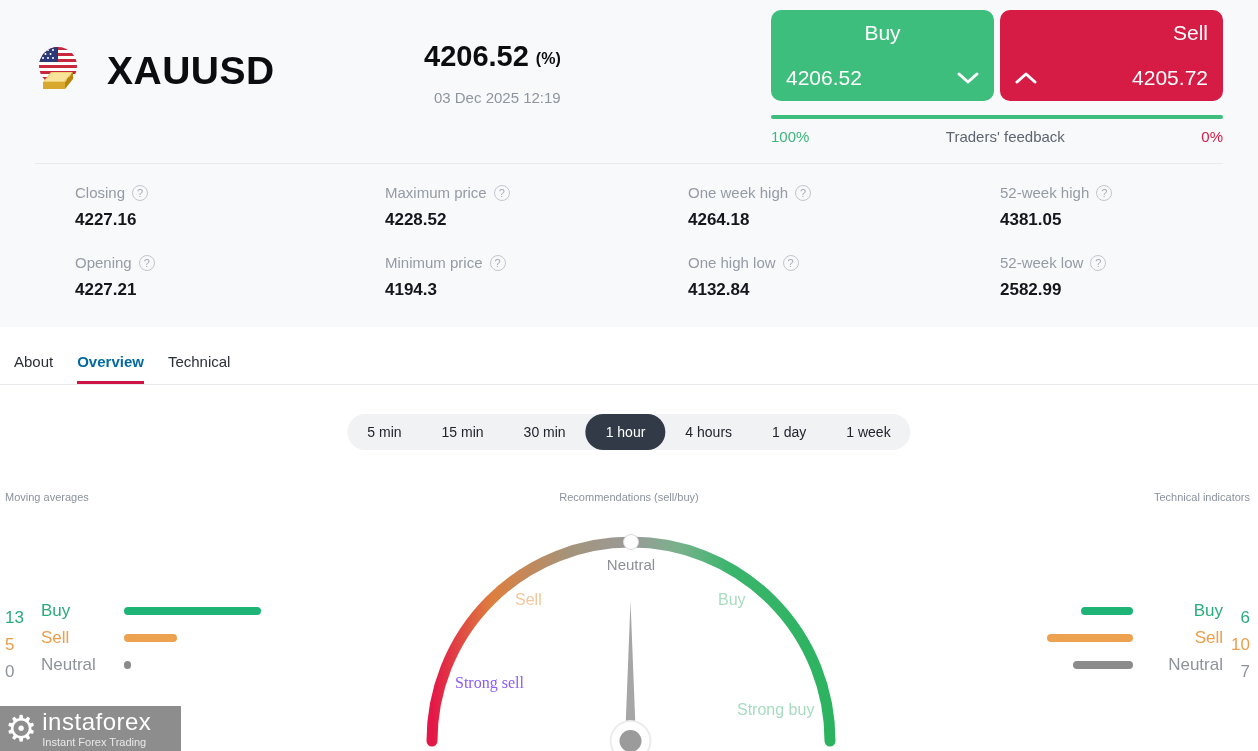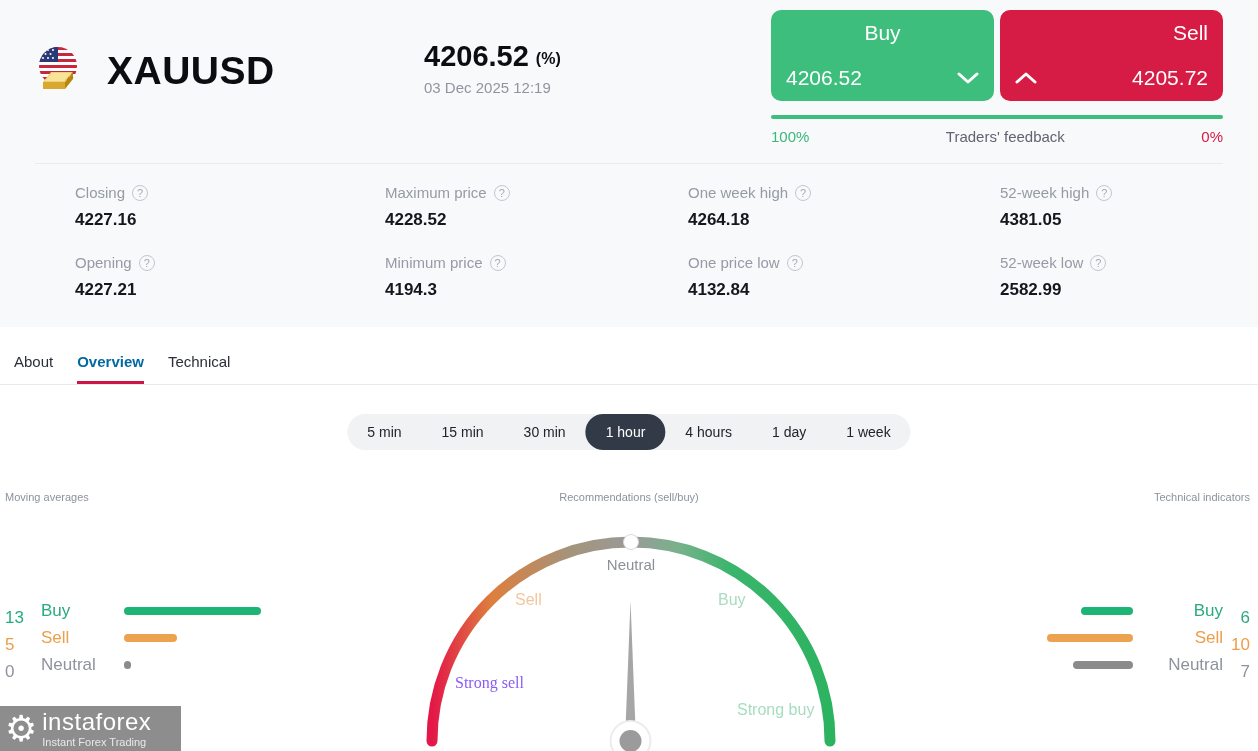--- a/index.html
+++ b/index.html
@@ -9,21 +9,21 @@
     background:#fff; font-family:"Liberation Sans", sans-serif; color:#16181d;
   }
   
   .header { position:absolute; left:0; top:0; width:1258px; height:327px; background:#f8f9fb; }
   .instrument { position:absolute; left:35px; top:46px; display:flex; align-items:center; gap:22px; }
   .symbol { font-size:39px; font-weight:800; color:#0b0d10; letter-spacing:.5px; }
   .price-block { position:absolute; left:424px; top:40px; }
   .price-line { display:flex; align-items:baseline; gap:7px; }
   .price { font-size:29px; font-weight:800; color:#0b0d10; }
   .price-unit { font-size:16px; font-weight:800; color:#0b0d10; position:relative; top:-2px; }
-  .datetime { margin-top:6px; font-size:15px; color:#8f959f; }
+  .datetime { margin-top:16px; font-size:15px; color:#8f959f;text-align:right; }
   
   .trade { position:absolute; left:771px; top:10px; width:452px; }
   .btn-row { display:flex; gap:6px; }
   .tbtn { width:223px; height:91px; border-radius:10px; color:#fff; padding:11px 15px;
           display:flex; flex-direction:column; justify-content:space-between; cursor:pointer; border:none; }
   .buy-btn  { background:#3ebe7c; }
   .sell-btn { background:#d61b44; }
   .tbtn .top { font-size:21px; }
   .sell-btn .top { text-align:right; }
   .tbtn .bottom { display:flex; justify-content:space-between; align-items:center; font-size:21px; }
@@ -217,21 +217,21 @@
       </div>
       <div class="stat">
         <div class="stat-label">
             <span>Minimum price</span>
             <span class="q">?</span>
           </div>
         <div class="stat-value">4194.3</div>
       </div>
       <div class="stat">
         <div class="stat-label">
-            <span>One price low</span>
+            <span>One high low</span>
             <span class="q">?</span>
           </div>
         <div class="stat-value">4132.84</div>
       </div>
       <div class="stat">
         <div class="stat-label">
             <span>52-week low</span>
             <span class="q">?</span>
           </div>
         <div class="stat-value">2582.99</div>

